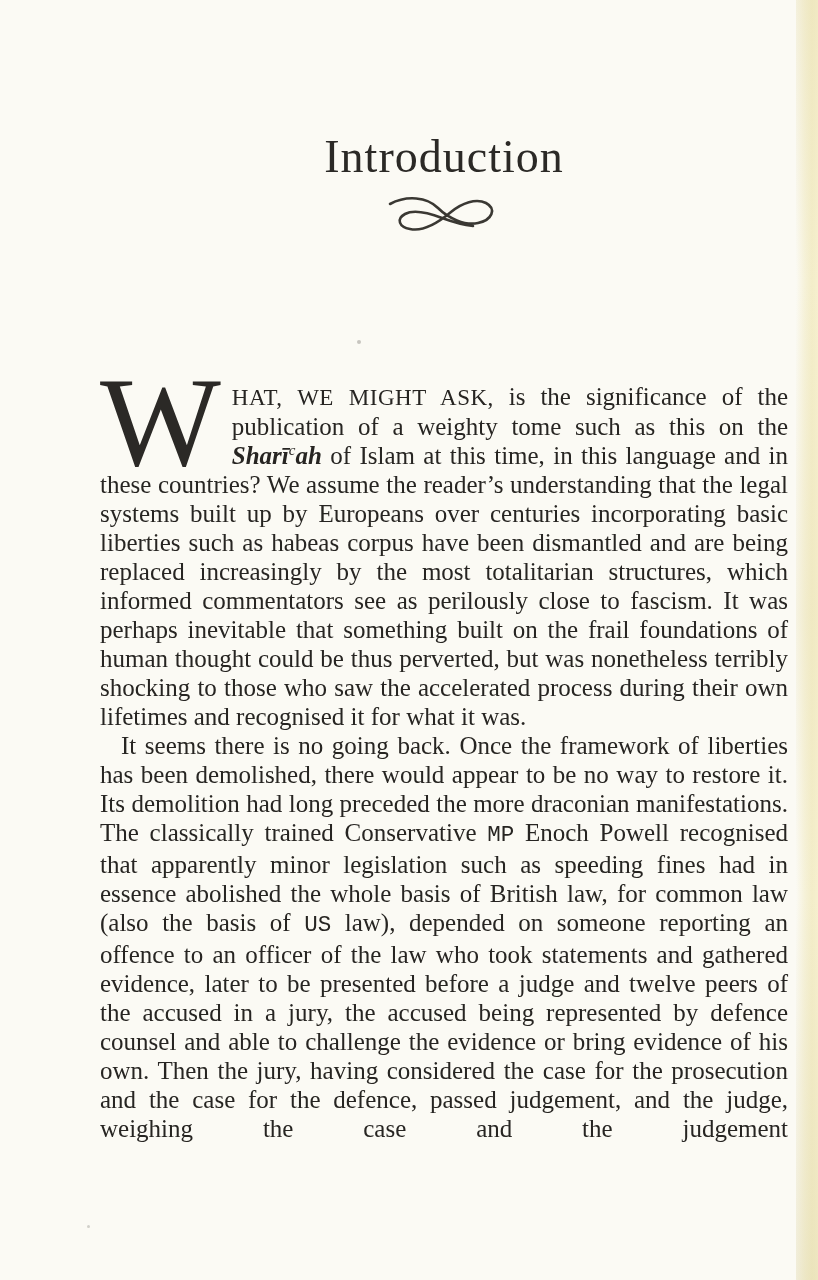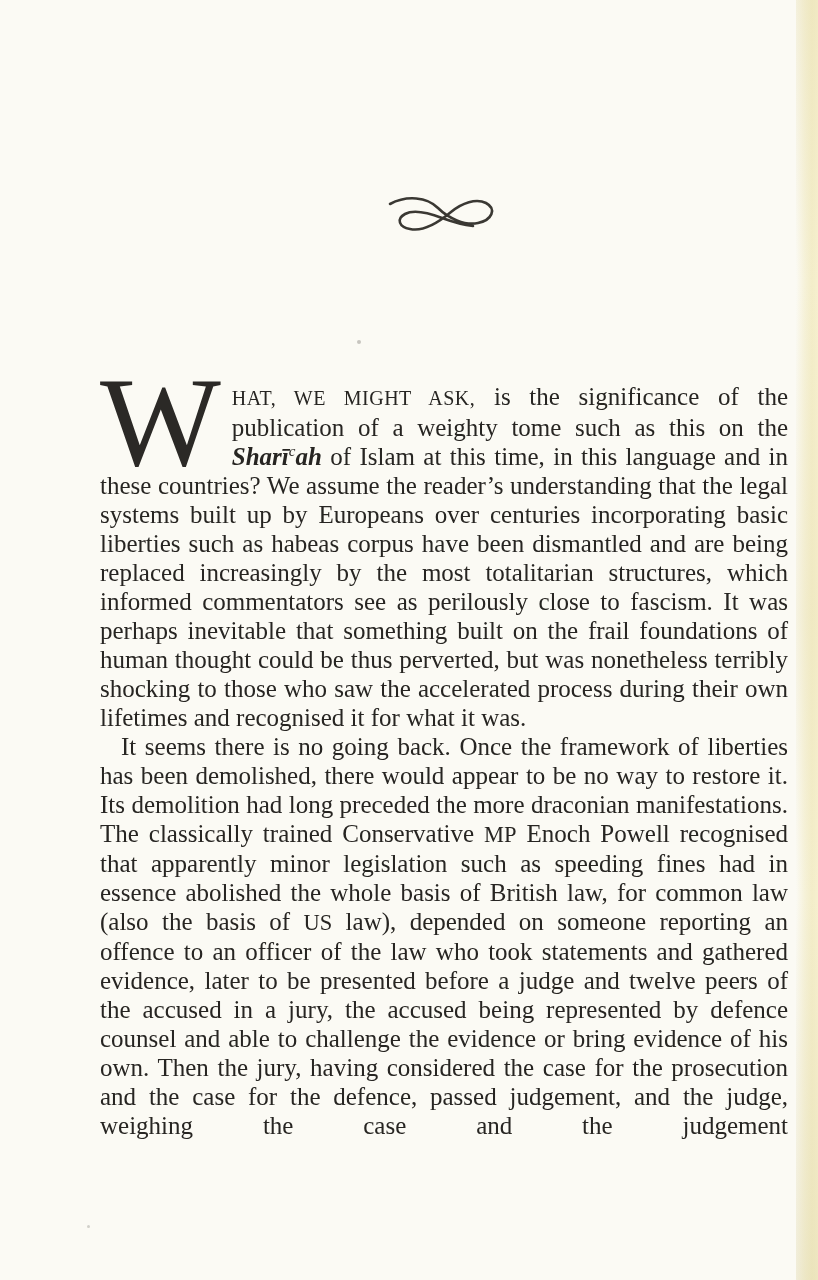--- a/index.html
+++ b/index.html
@@ -82,22 +82,22 @@
     text-align-last: justify;
   }
   .dropcap {
     float: left;
     font-size: 128px;
     line-height: 80px;
     height: 87px;
     margin: 0 11px 0 0;
     color: #2b2926;
   }
-  .seg-smallcaps { font-size: 20px; letter-spacing: 0.5px; }
-  .seg-caps     { font-size: 0.9em; }
+  .seg-smallcaps { font-size: 23px; letter-spacing: 0.5px; }
+  .seg-caps     { font-size: 0.9em; font-family: Liberation Mono, monospace; }
   .seg-italic   { font-style: italic; font-weight: bold; }
   .seg-italic-sup {
     font-style: italic;
     vertical-align: super;
     font-size: 15px;
     line-height: 0;
   }
   .speck {
     position: absolute;
     border-radius: 50%;
@@ -106,20 +106,21 @@
   .speck-1 { left: 357px; top: 340px; width: 4px; height: 4px; opacity: 0.5; }
   .speck-2 { left: 87px;  top: 1225px; width: 3px; height: 3px; opacity: 0.4; }
 </style>
 </head>
 <body>
 
 <div class="page">
 
   <div class="edge-strip"></div>
 
+  <h1 class="title">Introduction</h1>
 
   <div class="ornament">
     <svg class="flourish" width="118" height="46" viewBox="0 0 118 46" aria-hidden="true">
       <path d="M 5 14
                C 22 5, 42 7, 53 18
                C 63 28, 80 36, 93 33
                C 107 30, 112 19, 101 13
                C 91 8, 77 13, 66 22
                C 54 32, 38 42, 25 39
                C 14 37, 11 29, 20 24

